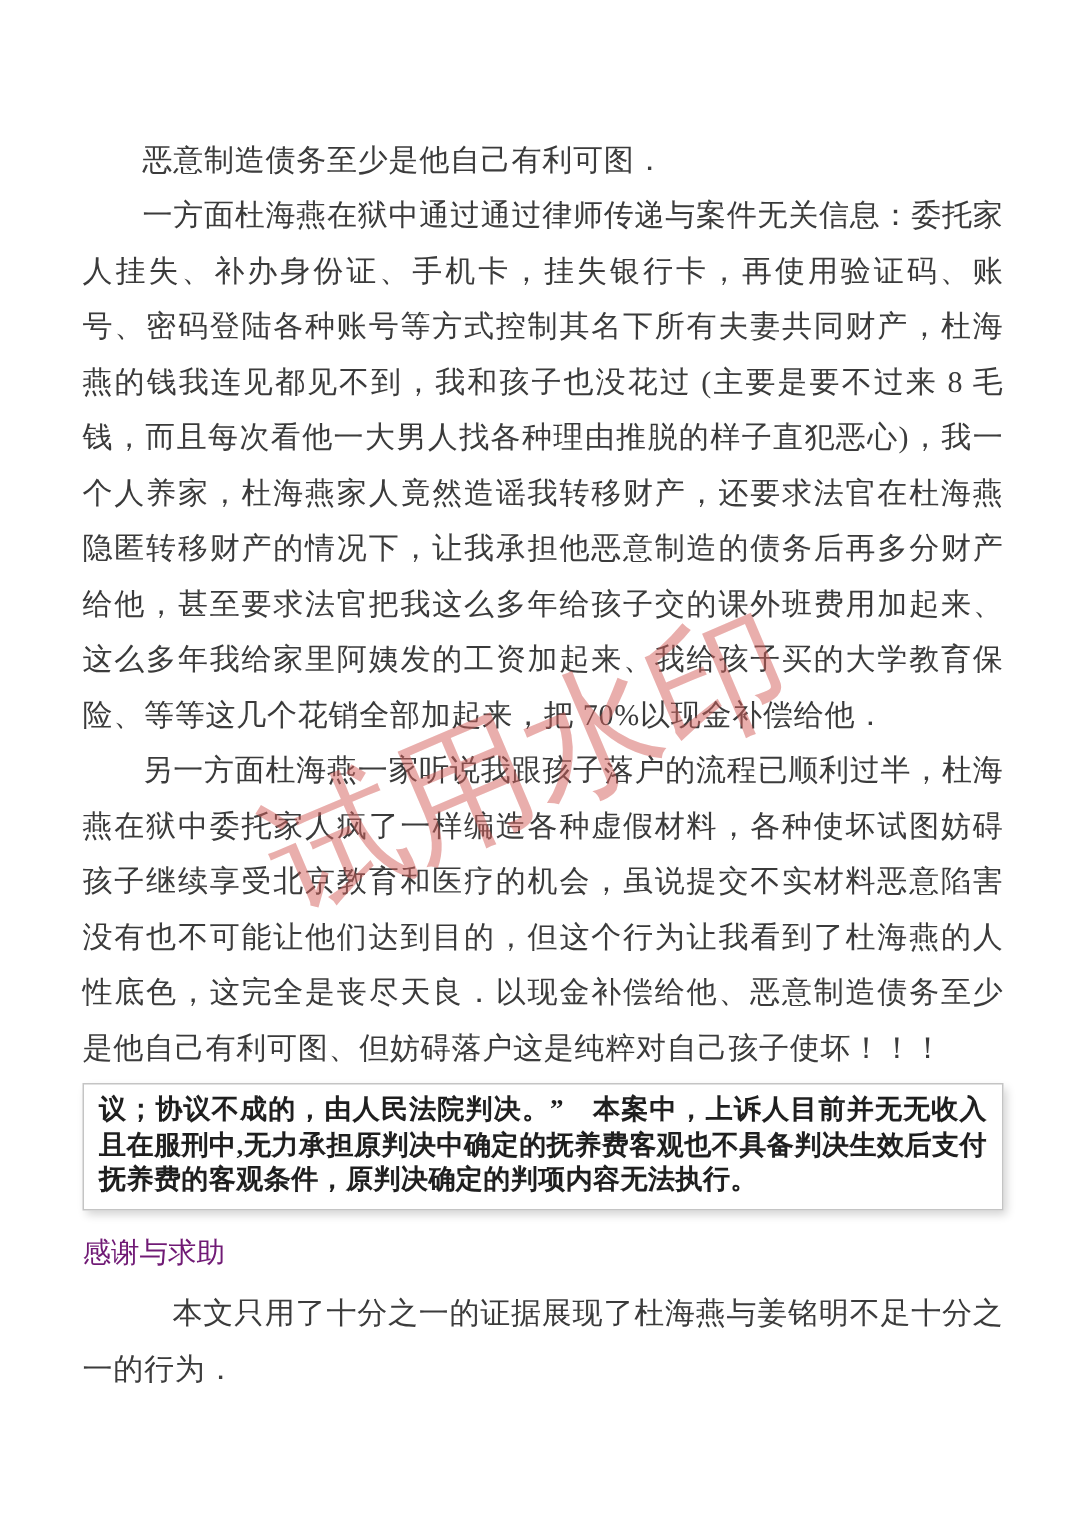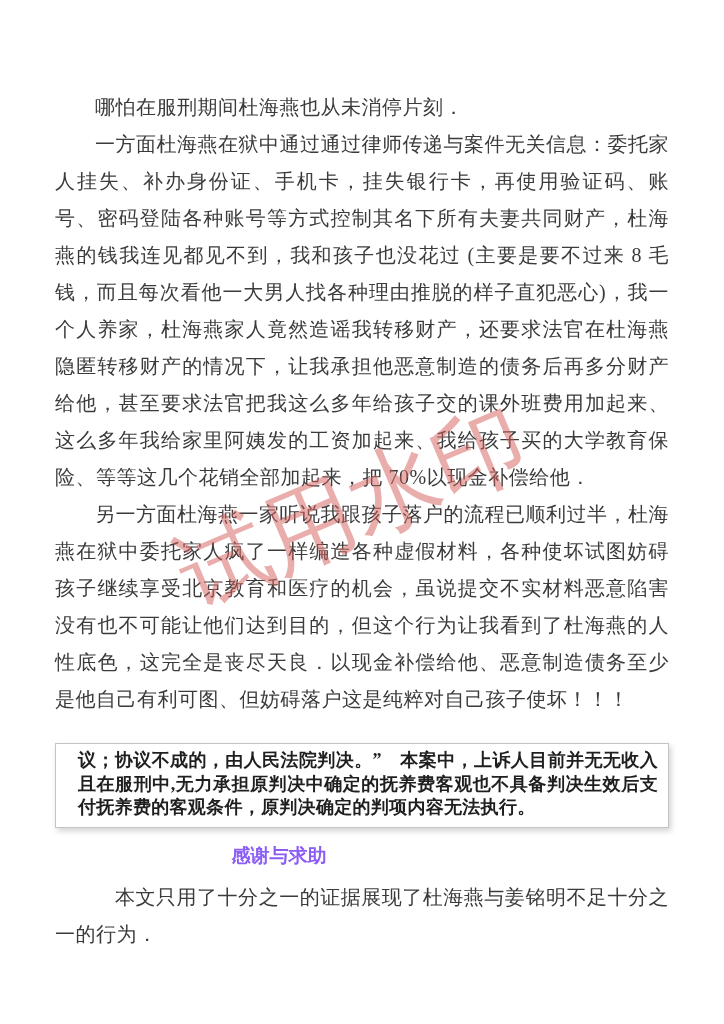--- a/index.html
+++ b/index.html
@@ -28,42 +28,42 @@
   .link {
     font-style:italic;
     text-decoration:underline;
     text-underline-offset:3px;
     color:#3b3b3b;
     cursor:pointer;
   }
   .emoji { display:inline-block; }
   .emoji svg { vertical-align:-5px; }
   .quote {
-    margin-top:25px;
+    margin-top:4px;
     border:1px solid #c4c4c4;
     box-shadow:2px 3px 6px rgba(0,0,0,0.18);
-    padding:5px 10px 7px 22px;
+    padding:5px 10px 7px 10px;
     background:#ffffff;
   }
   .quote p {
     margin:0;
     font-weight:bold;
     font-size:18px;
     line-height:23.5px;
     letter-spacing:0.3px;
     text-align:justify;
     color:#1f1f1f;
   }
   .heading {
     width:73%;
     margin:15px 0 0 0;
-    text-align:center;
+    text-align:left;
     font-size:19px;
-    font-weight:bold;
-    color:#8b5cf6;
+    font-weight:normal;
+    color:#701a75;
   }
   .closing {
     margin-top:10px;
     text-indent:3em;
   }
   .watermark {
     position:absolute;
     left:168px; top:462px;
     font-size:92px;
     line-height:1;
@@ -78,21 +78,21 @@
 </style>
 </head>
 <body>
 
 <div class="page">
 
   <div class="watermark" style="color: rgb(212, 96, 92);">试用水印</div>
 
   <main class="content">
 
-    <p class="para">哪怕在服刑期间杜海燕也从未消停片刻．</p>
+    <p class="para">恶意制造债务至少是他自己有利可图．</p>
 
     <p class="para">一方面杜海燕在狱中通过通过律师传递与案件无关信息：委托家人挂失、补办身份证、手机卡，挂失银行卡，再使用验证码、账号、密码登陆各种账号等方式控制其名下所有夫妻共同财产，杜海燕的钱我连见都见不到，我和孩子也没花过 (主要是要不过来 8 毛钱，而且每次看他一大男人找各种理由推脱的样子直犯恶心)，我一个人养家，杜海燕家人竟然造谣我转移财产，还要求法官在杜海燕隐匿转移财产的情况下，让我承担他恶意制造的债务后再多分财产给他，甚至要求法官把我这么多年给孩子交的课外班费用加起来、这么多年我给家里阿姨发的工资加起来、我给孩子买的大学教育保险、等等这几个花销全部加起来，把 70%以现金补偿给他．</p>
 
     <p class="para">另一方面杜海燕一家听说我跟孩子落户的流程已顺利过半，杜海燕在狱中委托家人疯了一样编造各种虚假材料，各种使坏试图妨碍孩子继续享受北京教育和医疗的机会，虽说提交不实材料恶意陷害没有也不可能让他们达到目的，但这个行为让我看到了杜海燕的人性底色，这完全是丧尽天良．以现金补偿给他、恶意制造债务至少是他自己有利可图、但妨碍落户这是纯粹对自己孩子使坏！！！</p>
 
 
     <div class="quote">
       <p>议；协议不成的，由人民法院判决。”　本案中，上诉人目前并无无收入且在服刑中,无力承担原判决中确定的抚养费客观也不具备判决生效后支付抚养费的客观条件，原判决确定的判项内容无法执行。</p>
     </div>
 

